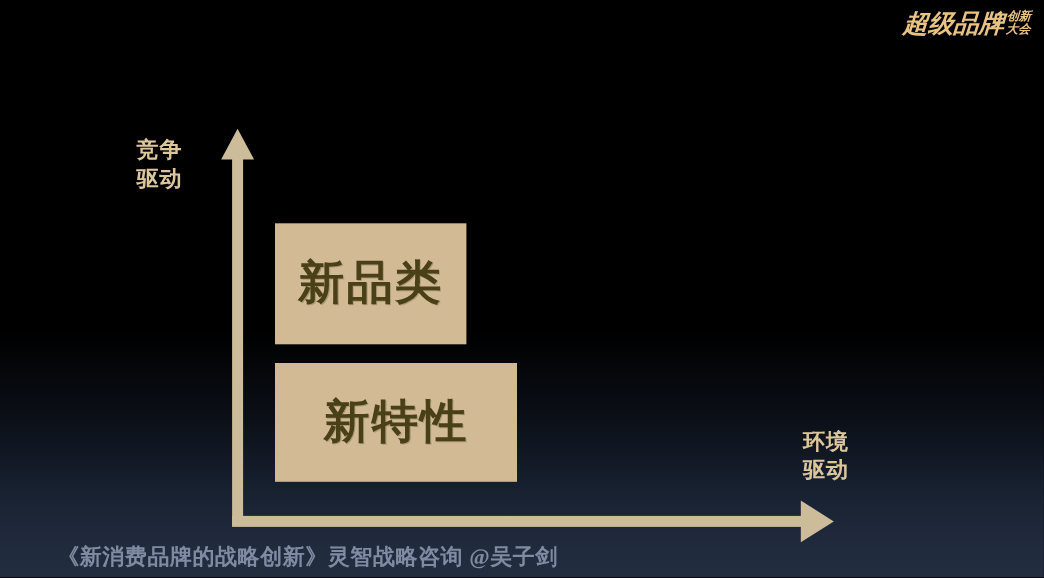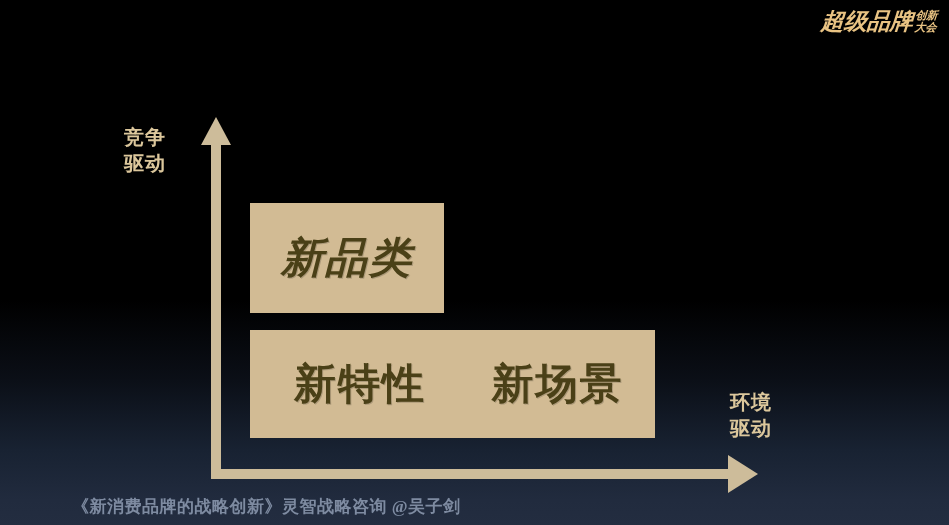--- a/index.html
+++ b/index.html
@@ -141,38 +141,37 @@
     align-items: center;
     justify-content: center;
     color: #4a4017;
     font-family: "Liberation Serif", serif;
     font-weight: bold;
     font-size: 42px;
     letter-spacing: 2px;
     line-height: 46px;
     text-shadow: 1px 1px 0 rgba(0,0,0,0.18);
   }
-  #cell-0 { left: 250px; top: 203px; width: 194px; height: 110px; font-style: italic; }
+  #cell-0 { left: 250px; top: 203px; width: 174px; height: 110px; }
   #cell-1 { left: 460px; top: 203px; width: 195px; height: 110px; }
   #cell-2 { left: 250px; top: 330px; width: 220px; height: 108px; }
   #cell-3 { left: 460px; top: 330px; width: 195px; height: 108px; }
 
   
   #footer {
     position: absolute;
     left: 52px;
     bottom: 8px;
     color: #7e8ba1;
     font-family: "Liberation Serif", serif;
     font-weight: bold;
-    font-size: 17px;
+    font-size: 20px;
     line-height: 20px;
     letter-spacing: 0.5px;
     white-space: nowrap;
-    margin-left: 20px;
   }
 </style>
 </head>
 <body>
 
 <div id="slide">
 
   <div id="logo">
     <span class="logo-main">超级品牌</span>
     <span class="logo-sub">
@@ -192,17 +191,16 @@
     <span class="line">驱动</span>
   </div>
 
   <div id="x-axis-label" class="axis-label">
     <span class="line">环境</span>
     <span class="line">驱动</span>
   </div>
 
   <div id="cell-0" class="cell">新品类</div>
   <div id="cell-2" class="cell">新特性</div>
-  <div id="cell-3" class="cell">新场景</div>
 
   <div id="footer">《新消费品牌的战略创新》灵智战略咨询 @吴子剑</div>
 
 </div>
 
 </body></html>

